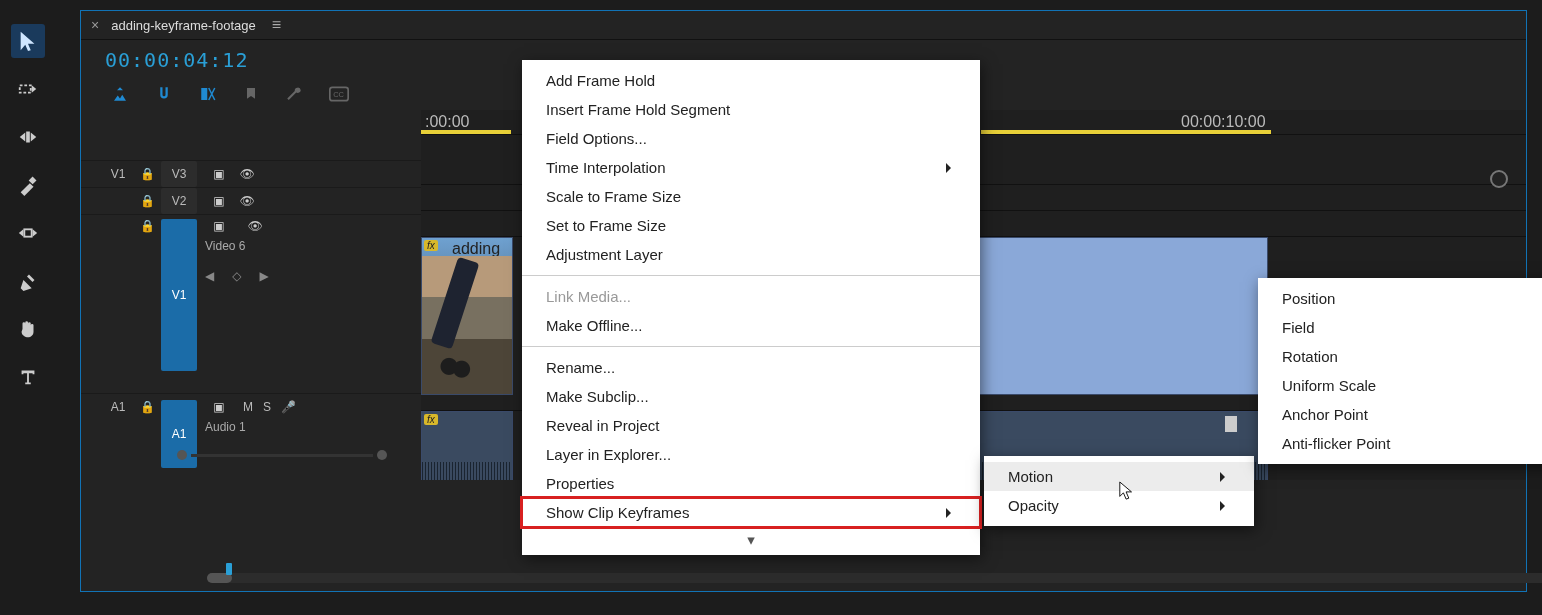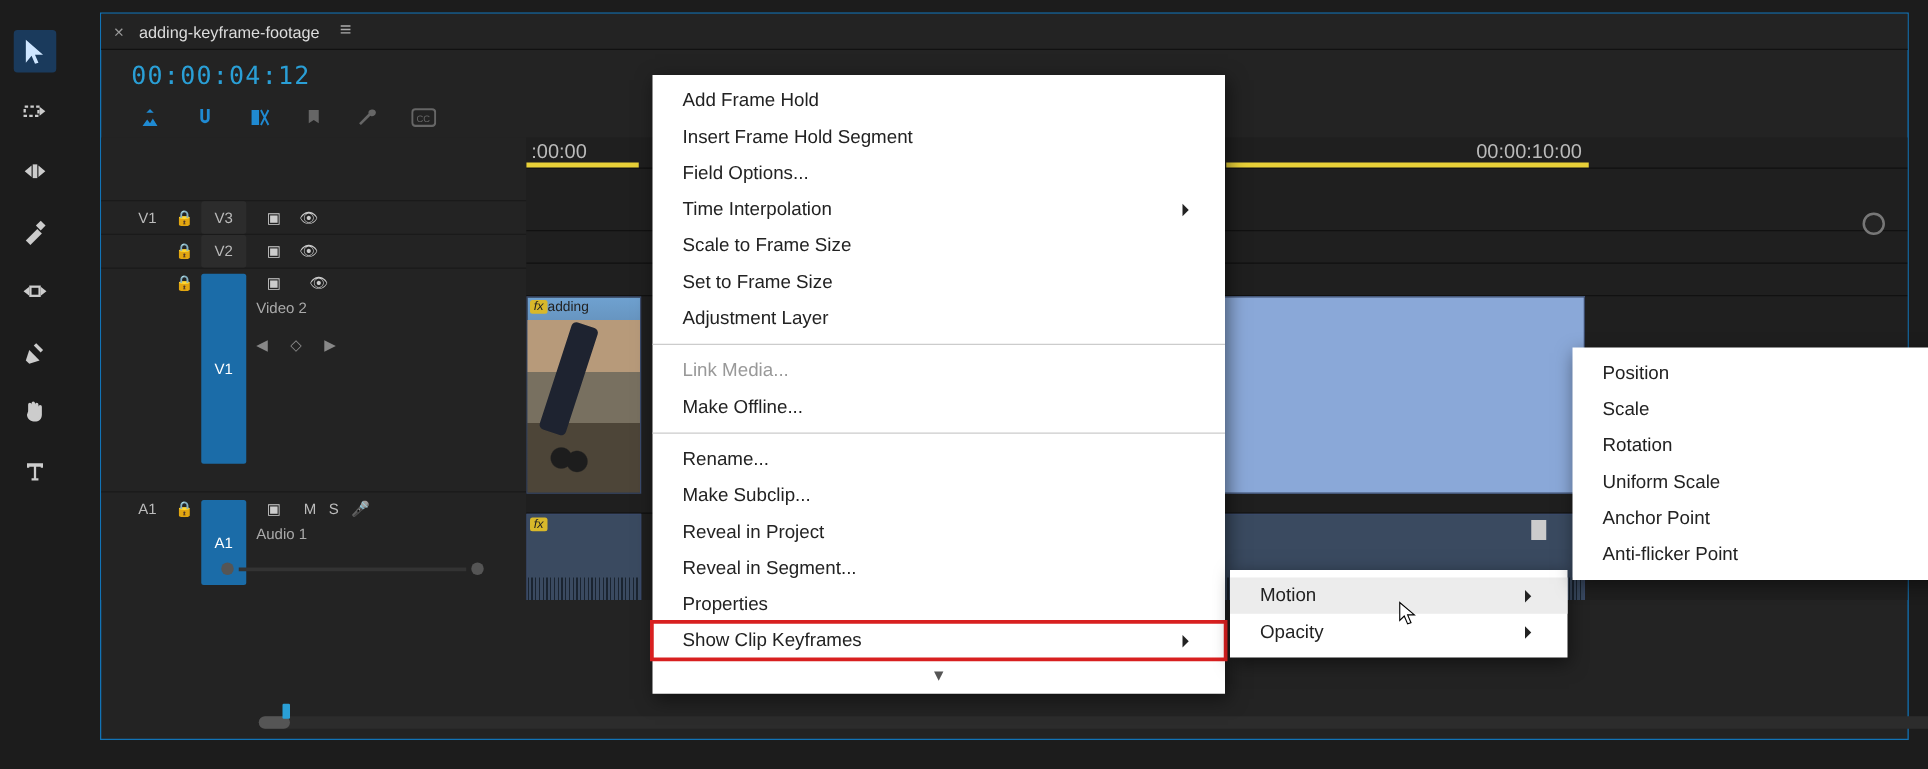--- a/index.html
+++ b/index.html
@@ -184,22 +184,22 @@
     box-sizing:border-box;
     text-align:right;
   }
   .clip .fx {
     position:absolute; top:2px; left:2px;
     background:#d8b82a; color:#222;
     font-size:10px; font-style:italic;
     padding:0 3px; border-radius:2px;
   }
   .clip .label {
-    position:absolute; top:2px; left:16px;
-    color:#222; font-size:11px;
+    position:absolute; top:2px; left:30px;
+    color:#222; font-size:16px;
   }
   .clip.thumb {
     background: linear-gradient(#6fa1d0,#2a3a4a);
   }
   .thumb-img {
     position:absolute; left:0; right:0; bottom:0; top:18px;
     background:
       radial-gradient(circle at 30% 80%, #1d1d1d 8px, transparent 9px),
       radial-gradient(circle at 44% 82%, #1d1d1d 8px, transparent 9px),
       linear-gradient(#b79a7a 0 30%, #787060 30% 60%, #4d4538 60% 100%);
@@ -411,21 +411,21 @@
 
       <div class="vrow tall">
         <span class="cell-src"></span>
         <span class="cell-lock">🔒</span>
         <span class="cell-tgt sel">V1</span>
         <div style="display:flex;flex-direction:column;gap:6px;">
           <div style="display:flex;gap:8px;">
             <span class="cell-tog">▣</span>
             <span class="cell-tog">👁</span>
           </div>
-          <span class="tname">Video 2</span>
+          <span class="tname">Video 6</span>
           <div class="kf-nav" style="padding-left:0;">
             <span>◀</span>
             <span>◇</span>
             <span>▶</span>
           </div>
         </div>
       </div>
 
       <div style="height:14px;"></div>
 
@@ -527,21 +527,21 @@
   <div class="mi">
       <span>Rename...</span>
     </div>
   <div class="mi">
       <span>Make Subclip...</span>
     </div>
   <div class="mi">
       <span>Reveal in Project</span>
     </div>
   <div class="mi">
-      <span>Reveal in Segment...</span>
+      <span>Layer in Explorer...</span>
     </div>
   <div class="mi">
       <span>Properties</span>
     </div>
   <div class="mi arrow hl">
       <span>Show Clip Keyframes</span>
     </div>
   <div class="scroll-down">▾</div>
 </div>
 
@@ -552,21 +552,21 @@
   <div class="mi arrow">
       <span>Opacity</span>
     </div>
 </div>
 
 <div class="menu sub2">
   <div class="mi">
       <span>Position</span>
     </div>
   <div class="mi">
-      <span>Scale</span>
+      <span>Field</span>
     </div>
   <div class="mi">
       <span>Rotation</span>
     </div>
   <div class="mi">
       <span>Uniform Scale</span>
     </div>
   <div class="mi">
       <span>Anchor Point</span>
     </div>

